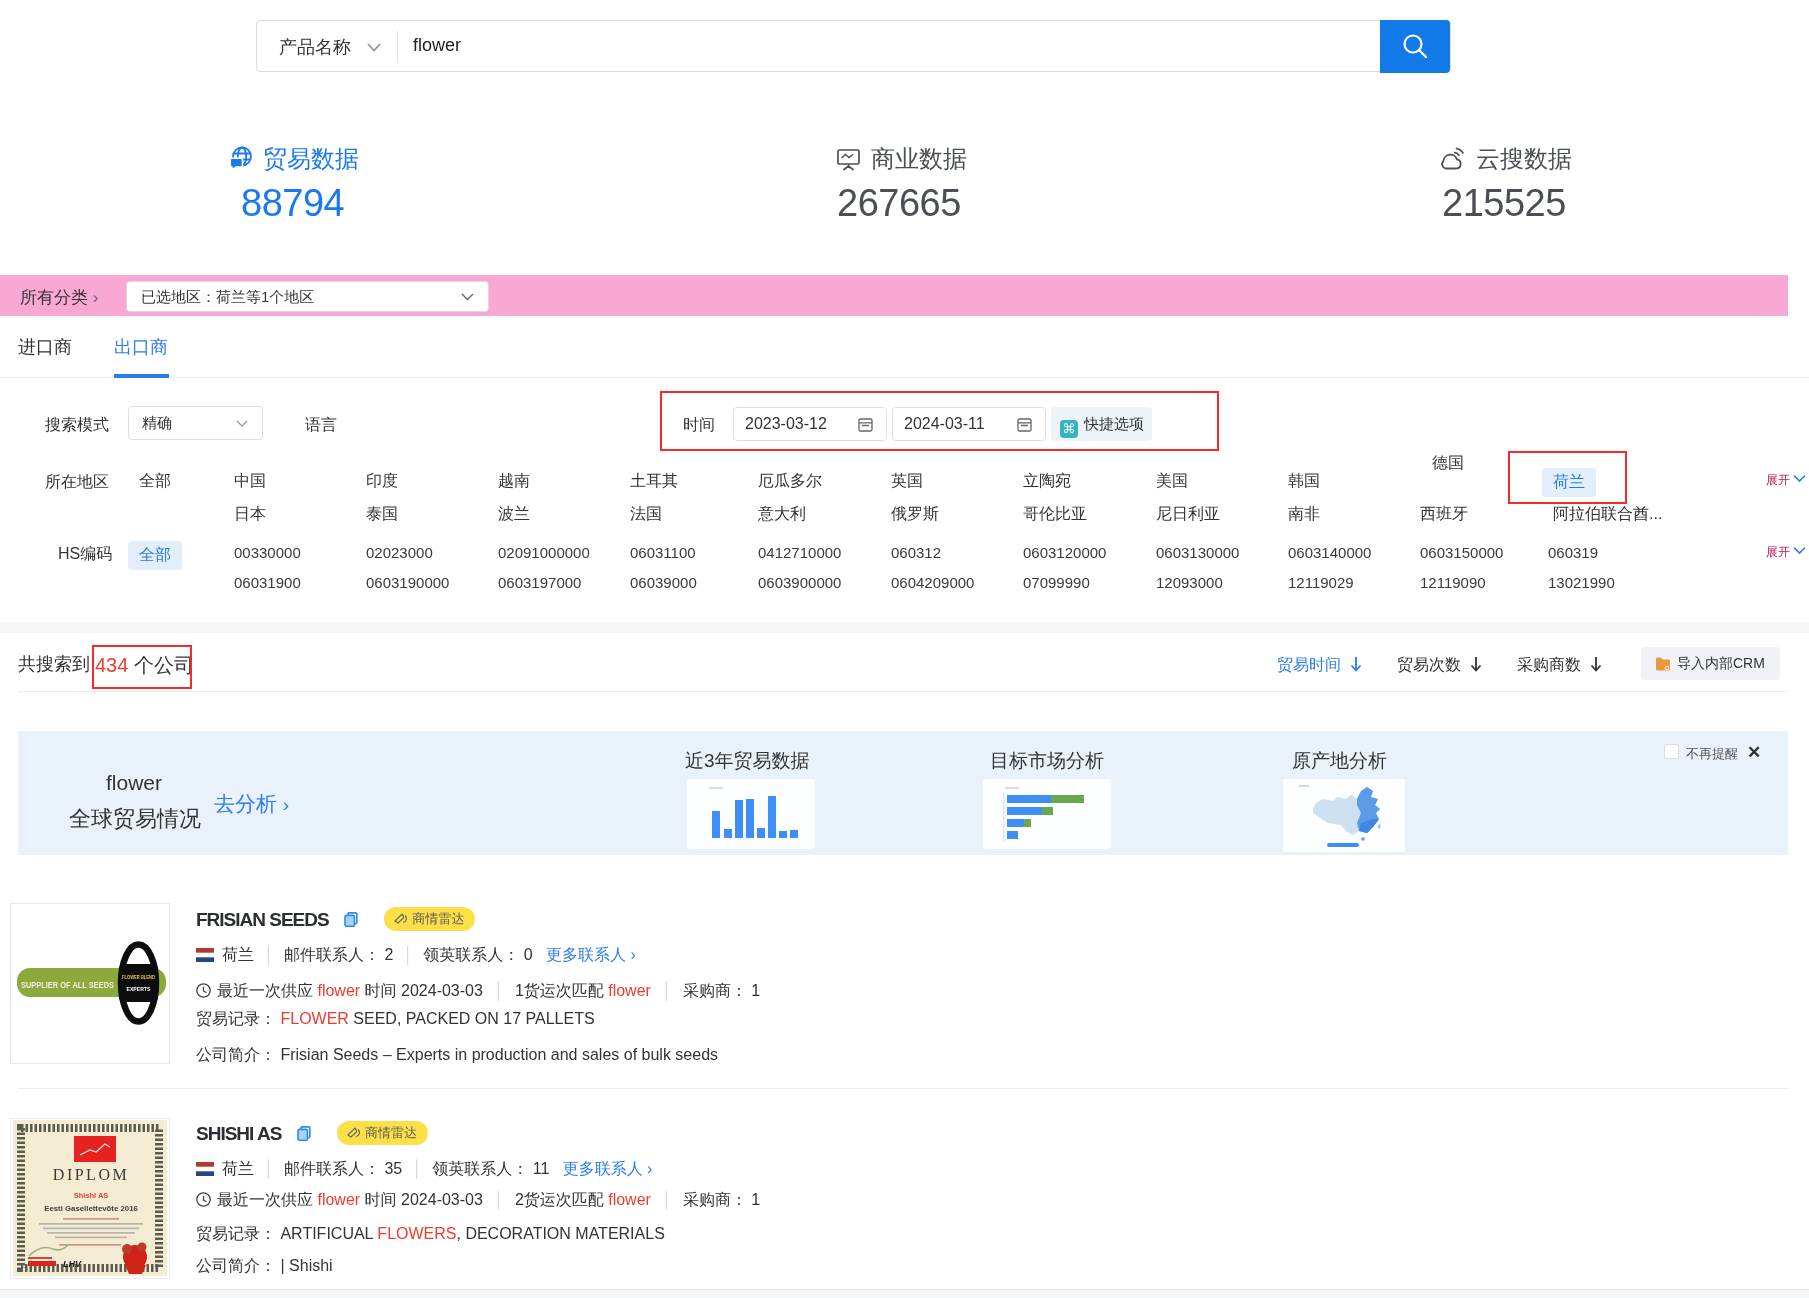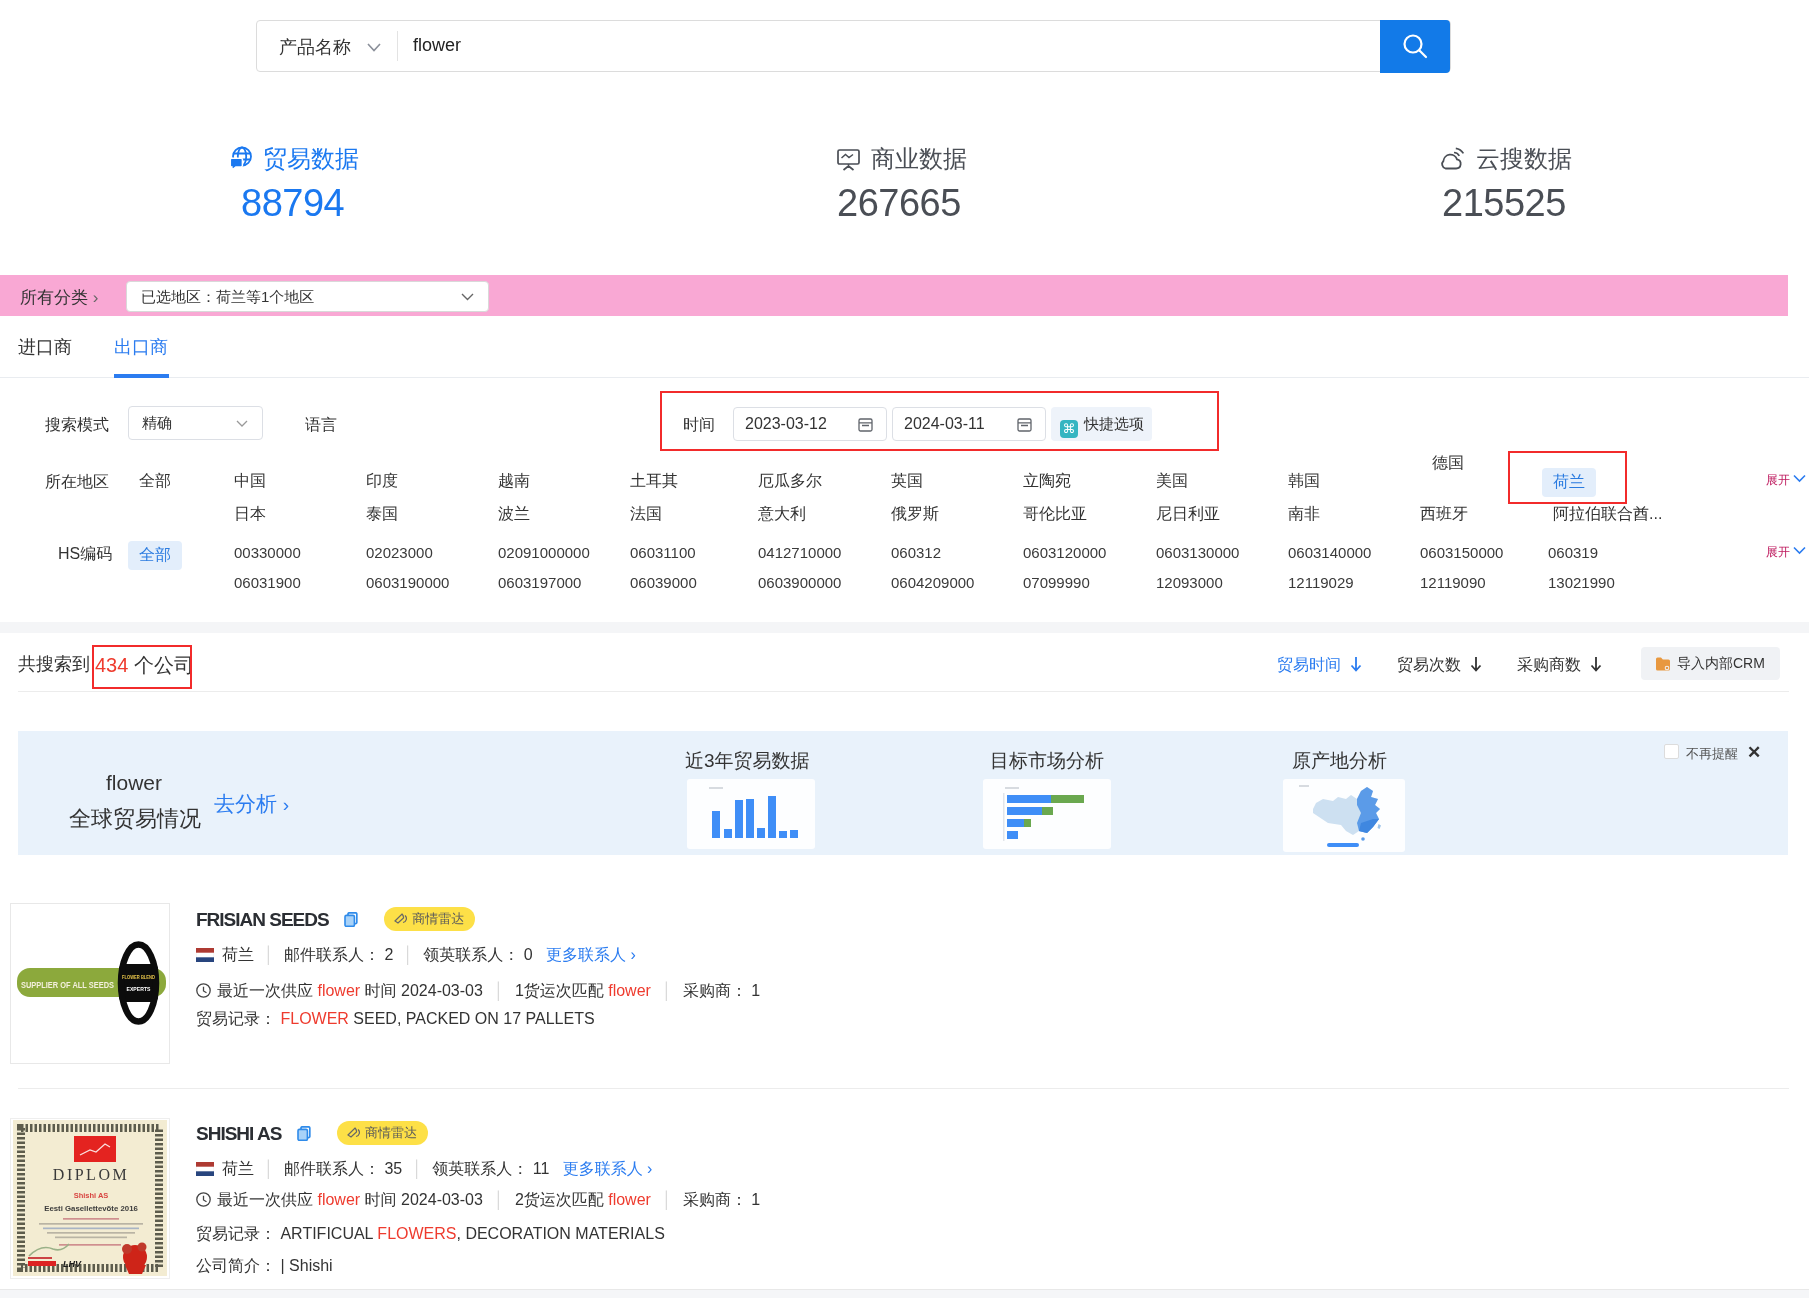--- a/index.html
+++ b/index.html
@@ -317,20 +317,21 @@
         <rect y="9.3" width="18" height="4.7" fill="#28457e"></rect>
       </svg>荷兰<span class="sep">│</span>邮件联系人：&nbsp;2<span class="sep">│</span>领英联系人：&nbsp;0&nbsp;&nbsp;&nbsp;<span style="color:#2b7cf0;">更多联系人 ›</span>
   </div>
   <div class="cline" style="top:981px;">
     <svg style="display:inline-block;vertical-align:-2px;margin-right:6px;" width="15" height="15" viewBox="0 0 15 15" fill="none" stroke="#444" stroke-width="1.3">
         <circle cx="7.5" cy="7.5" r="6.7"></circle>
         <path d="M7.5 3.8 V8 l3 1.8"></path>
       </svg>最近一次供应 <span class="red">flower</span> 时间 2024-03-03<span class="sep" style="padding:0 11px;">│</span>1货运次匹配 <span class="red">flower</span><span class="sep" style="padding:0 11px;">│</span>采购商：&nbsp;1
   </div>
   <div class="cline" style="top:1009px;">贸易记录：&nbsp;<span class="red">FLOWER</span> SEED, PACKED ON 17 PALLETS</div>
+  <div class="cline" style="top:1045px;">公司简介：&nbsp;Frisian Seeds – Experts in production and sales of bulk seeds</div>
   <div class="hline" style="top:1088px;"></div>
 
   <div class="cimg" style="top:1118px; border:1px solid #eee;">
     <svg width="158" height="158" viewBox="0 0 158 158">
       <rect x="2" y="1" width="154" height="156" fill="#f3ecd2"></rect>
       <rect x="10" y="9" width="138" height="140" fill="none" stroke="#5d5c4c" stroke-width="8" stroke-dasharray="2.5 2"></rect>
       <rect x="63" y="17" width="42" height="26" fill="#e42320"></rect>
       <path d="M69 36 l10 -5 6 2 9 -8 5 3" stroke="#fbdede" stroke-width="1.3" fill="none"></path>
       <text x="80" y="61" font-size="16" fill="#3a3a3a" text-anchor="middle" font-family="Liberation Serif" letter-spacing="2.5">DIPLOM</text>
       <text x="80" y="79" font-size="7.5" fill="#d84440" text-anchor="middle" font-weight="bold">Shishi AS</text>

